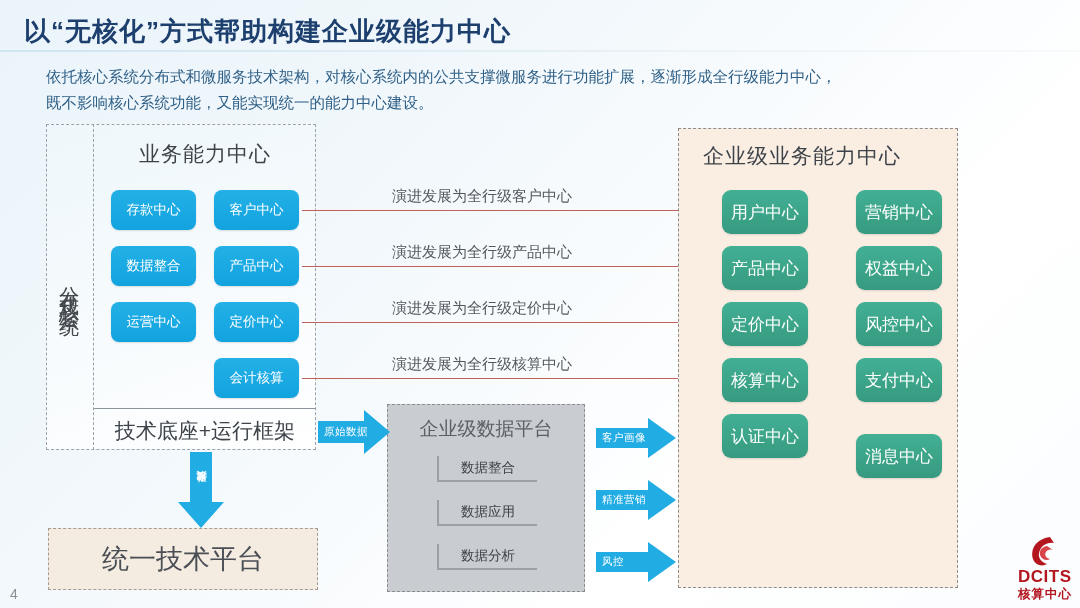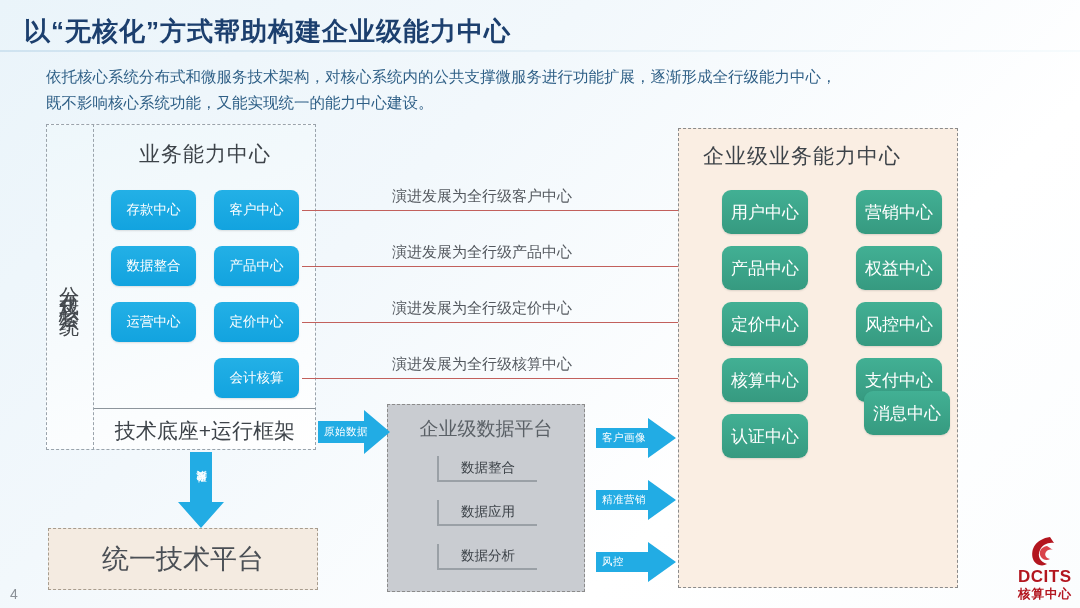--- a/index.html
+++ b/index.html
@@ -195,21 +195,21 @@
 <div class="green-box" style="left:722px;top:190px;">用户中心</div>
 <div class="green-box" style="left:722px;top:246px;">产品中心</div>
 <div class="green-box" style="left:722px;top:302px;">定价中心</div>
 <div class="green-box" style="left:722px;top:358px;">核算中心</div>
 <div class="green-box" style="left:722px;top:414px;">认证中心</div>
 
 <div class="green-box" style="left:856px;top:190px;">营销中心</div>
 <div class="green-box" style="left:856px;top:246px;">权益中心</div>
 <div class="green-box" style="left:856px;top:302px;">风控中心</div>
 <div class="green-box" style="left:856px;top:358px;">支付中心</div>
-<div class="green-box" style="left:856px;top:391px;margin-left:8px;">消息中心</div>
+<div class="green-box" style="left:856px;top:434px;">消息中心</div>
 
 <div class="dp-box"></div>
 <div class="dp-title">企业级数据平台</div>
 <div class="dp-item" style="top:456px;">数据整合</div>
 <div class="dp-item" style="top:500px;">数据应用</div>
 <div class="dp-item" style="top:544px;">数据分析</div>
 
 <div class="barrow right" style="left:318px;top:410px;width:72px;height:44px;">
   <svg width="72" height="44" viewBox="0 0 72 44">
     <polygon points="0,11 46,11 46,0 72,22 46,44 46,33 0,33" fill="#22ace4"></polygon>

